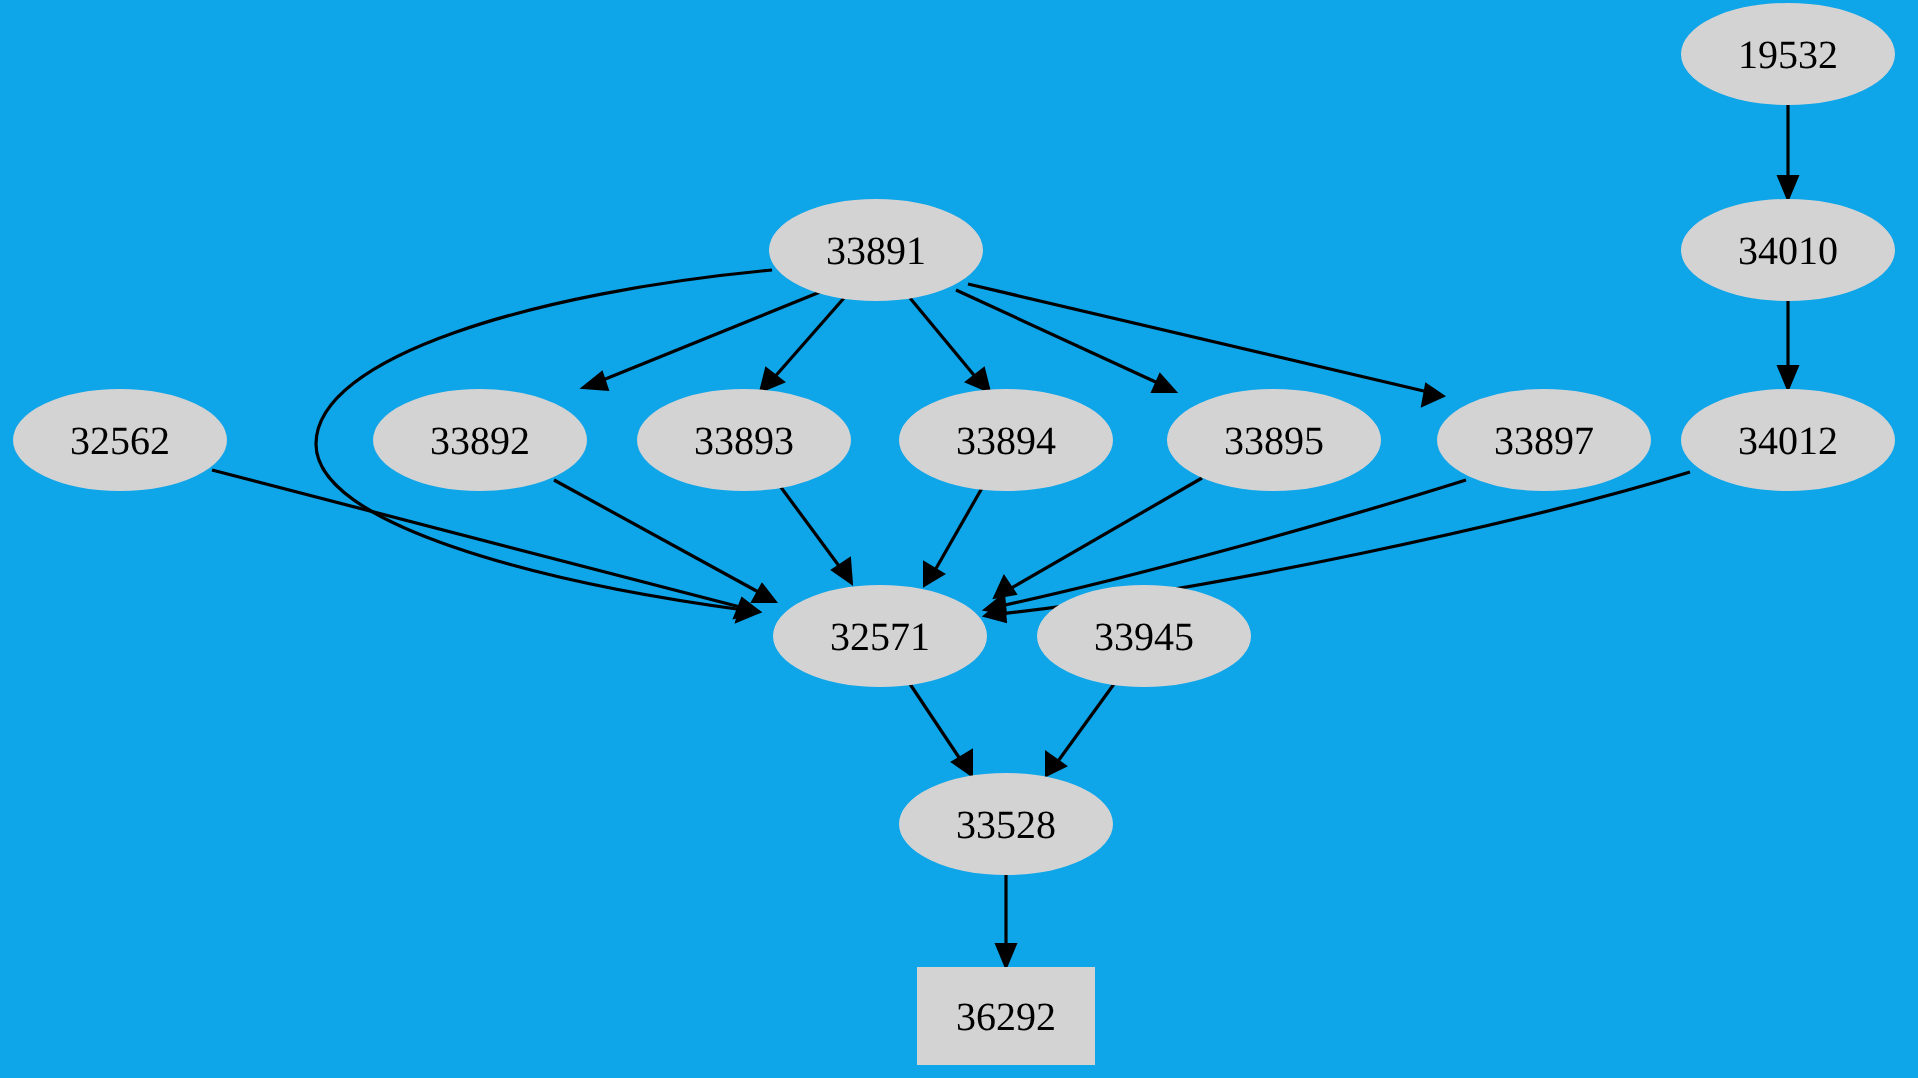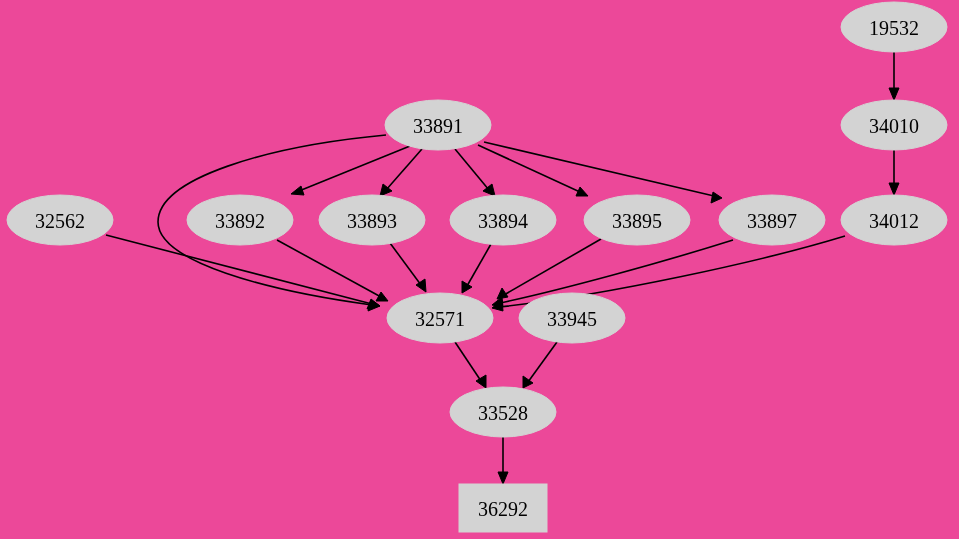--- a/index.html
+++ b/index.html
@@ -5,21 +5,21 @@
 <style>
   html, body {
     margin: 0;
     padding: 0;
     background: #ffffff;
   }
   #graph-root {
     position: relative;
     width: 959px;
     height: 539px;
-    background: #ec4899;
+    background: #0ea5e9;
     font-family: "Liberation Serif", "DejaVu Serif", serif;
     overflow: hidden;
   }
   #graph-svg {
     position: absolute;
     left: 0;
     top: 0;
     width: 959px;
     height: 539px;
     display: block;

